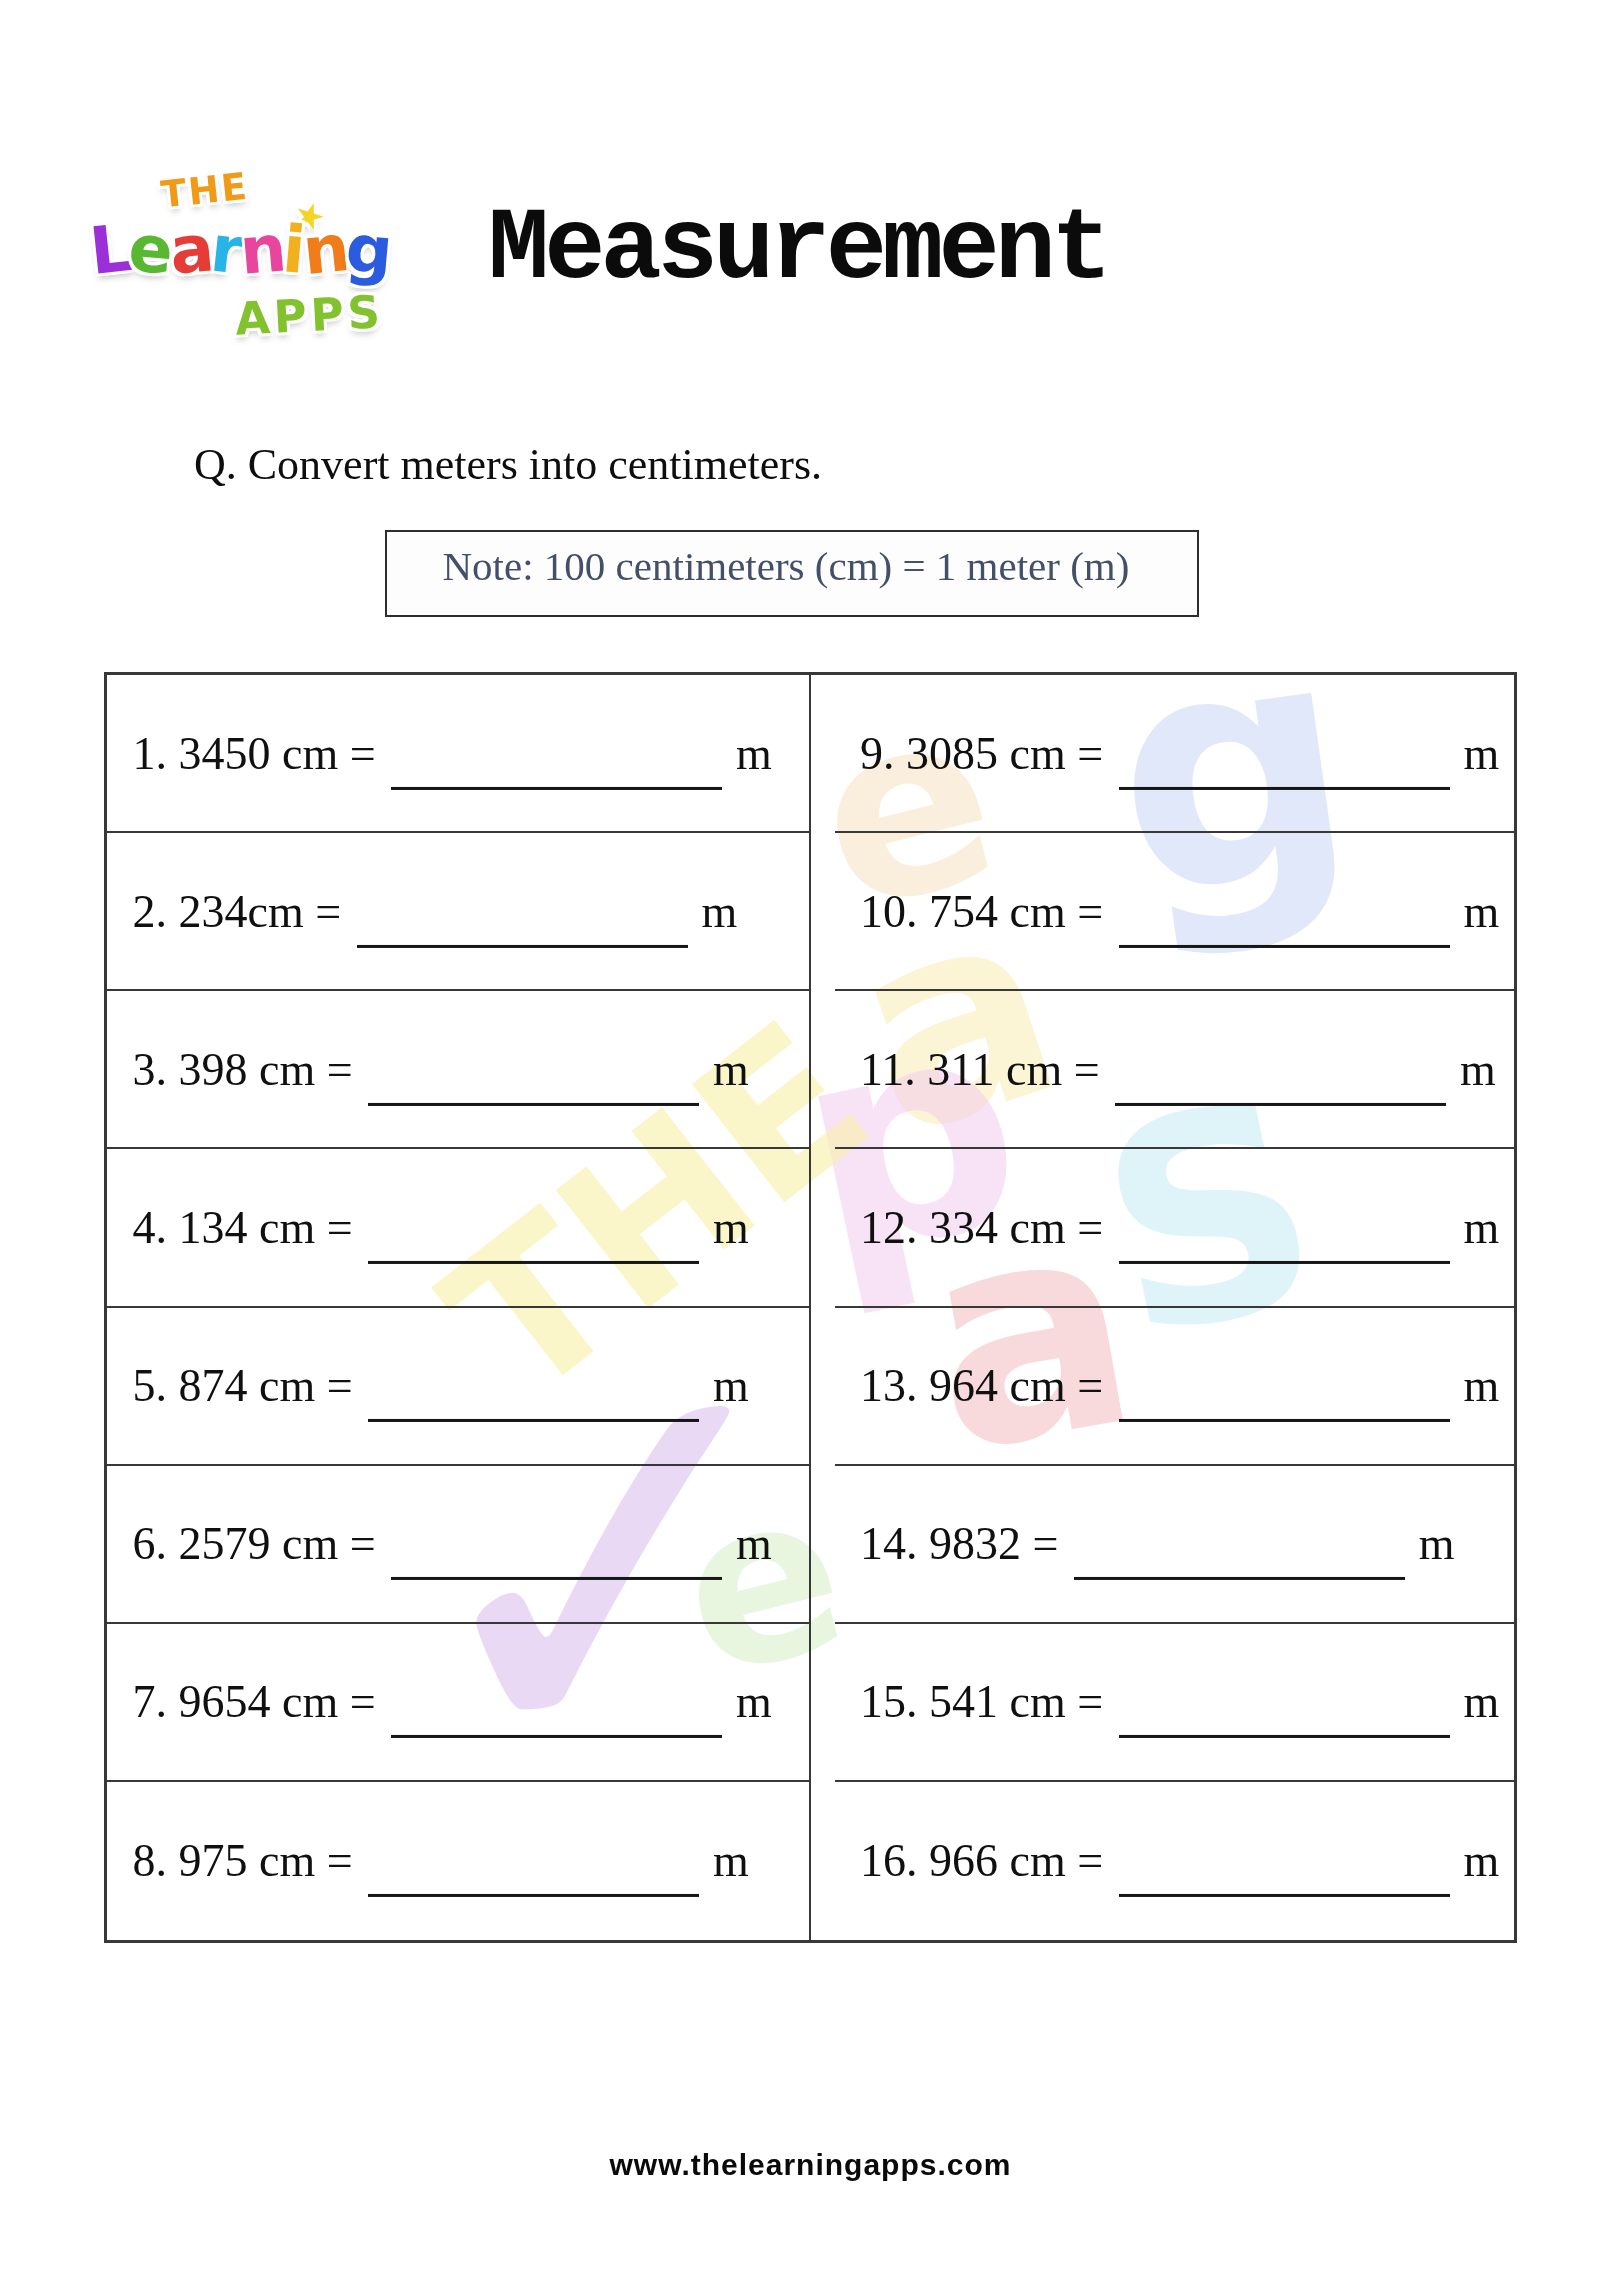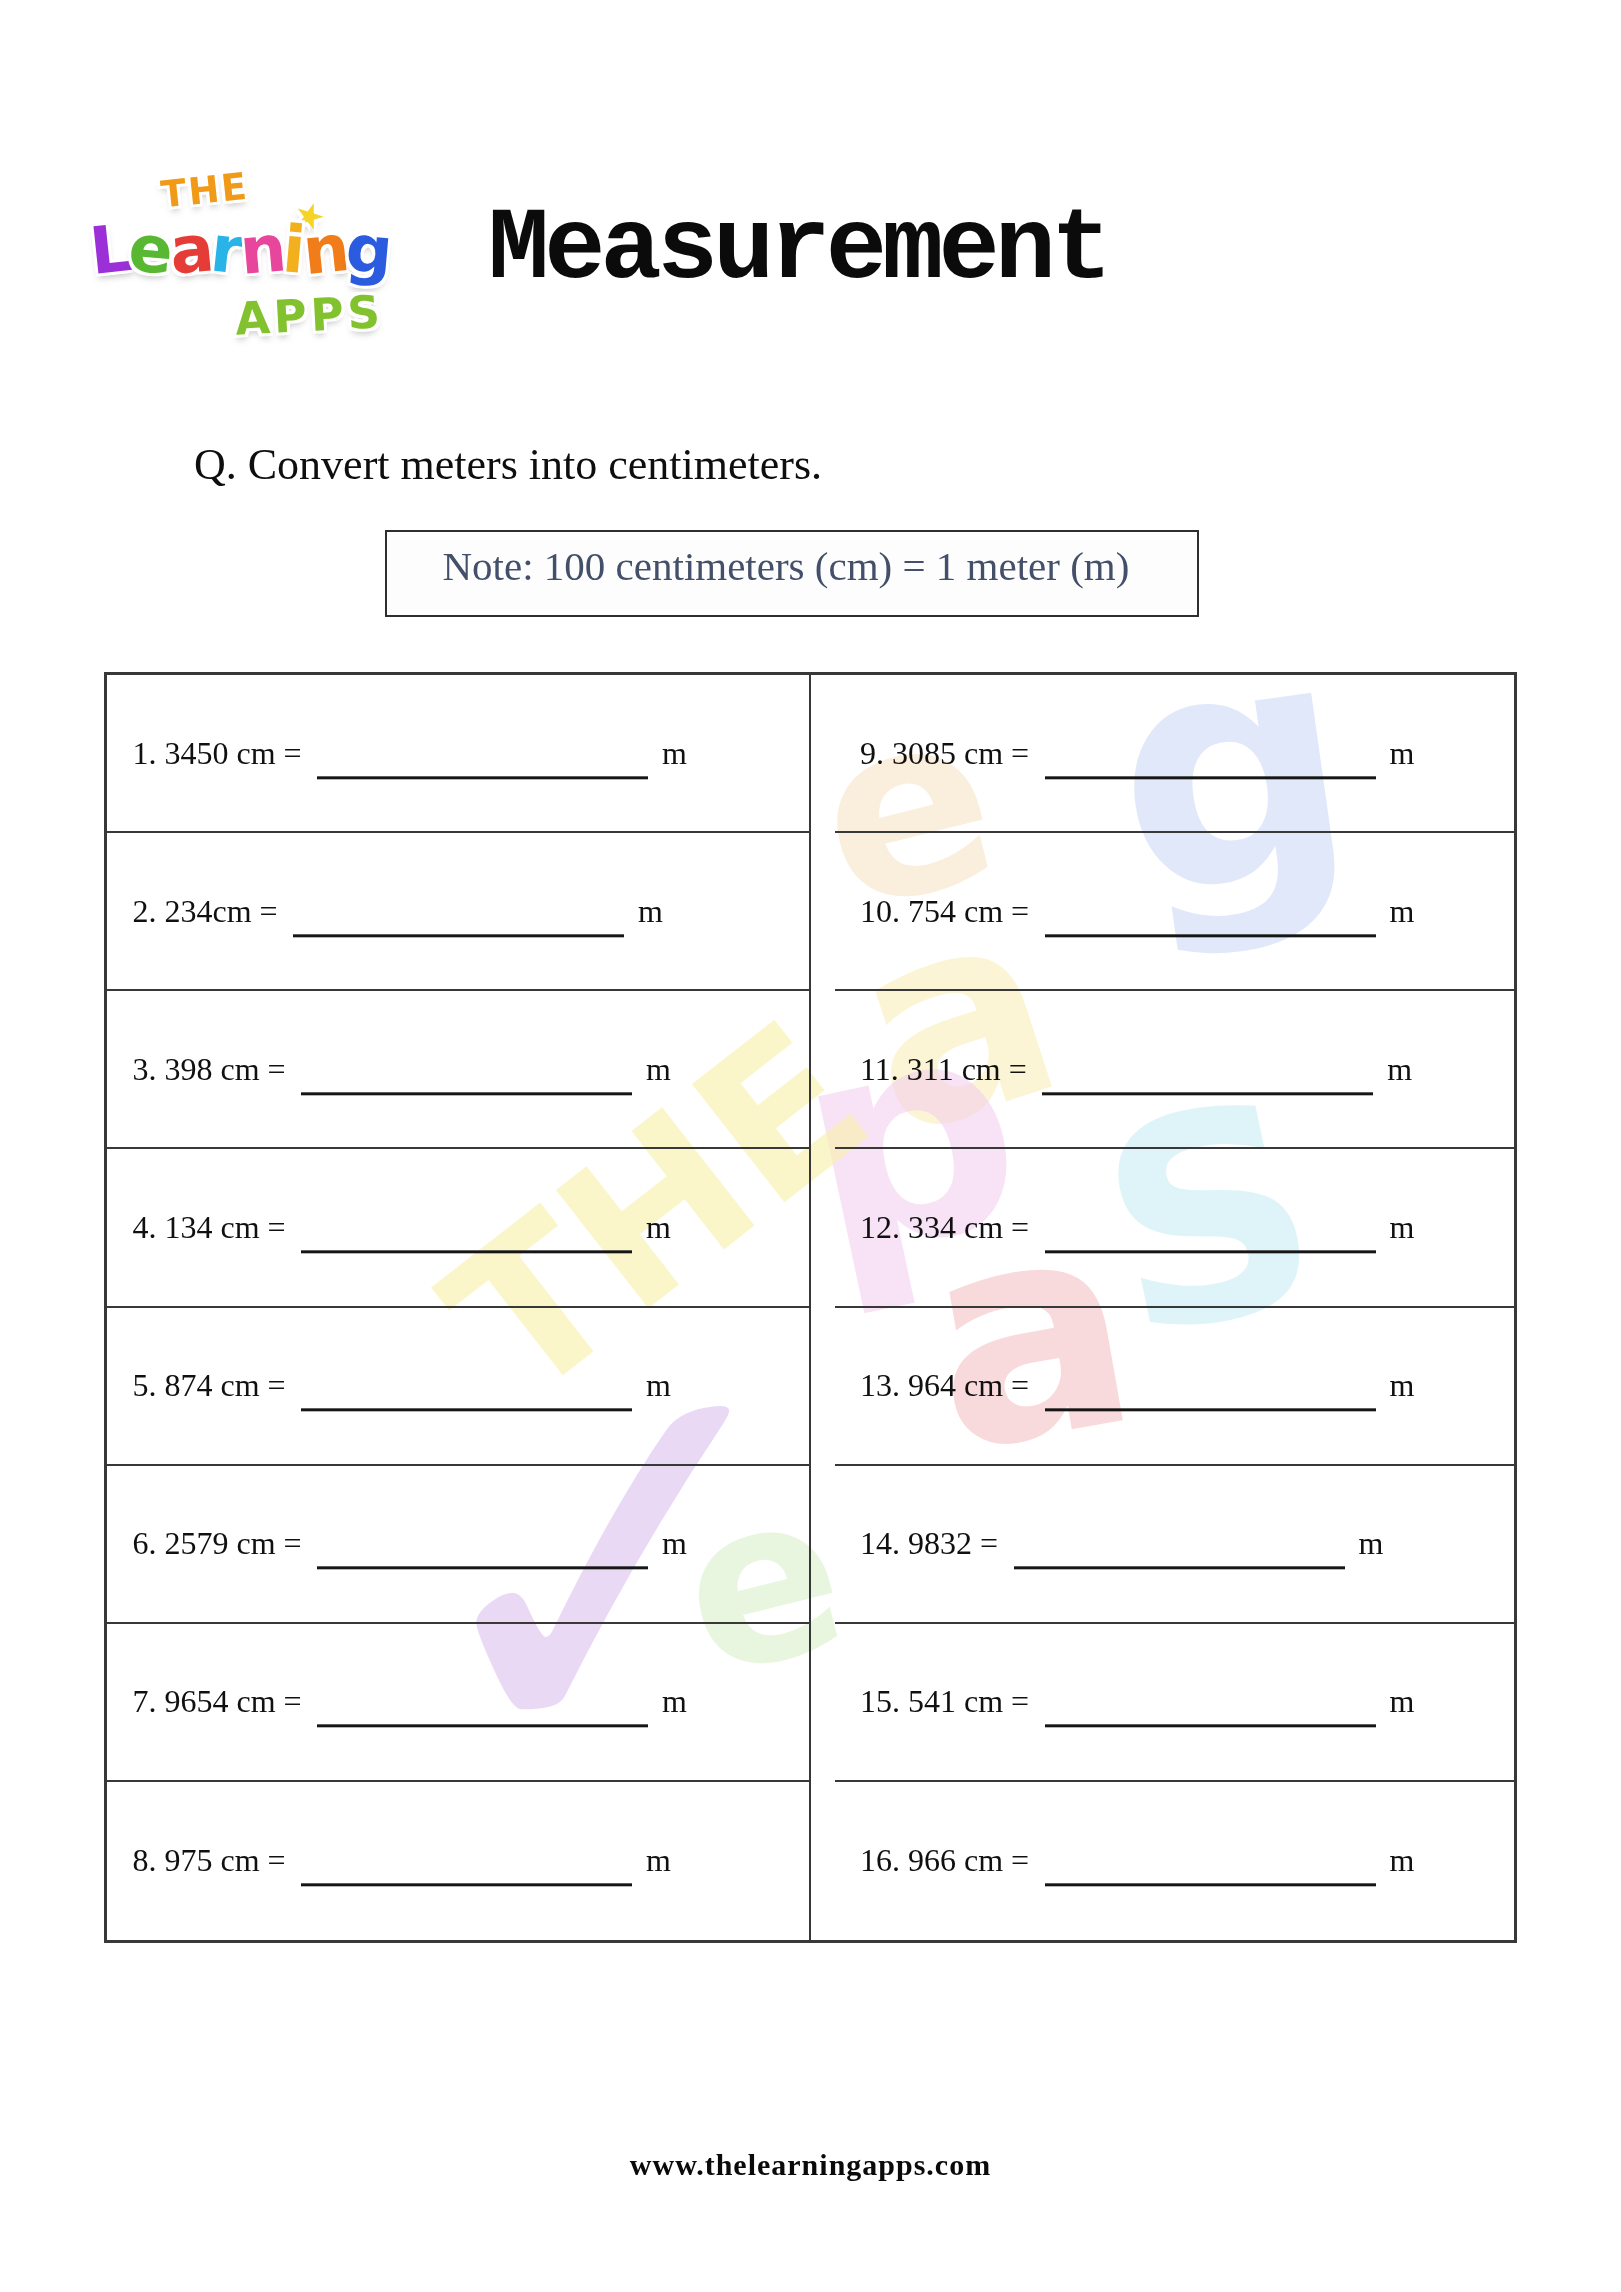--- a/index.html
+++ b/index.html
@@ -46,34 +46,34 @@
 
   
   .table {
     position:absolute; left:104px; top:672px; width:1413px; height:1271px;
     border:3.9px solid #383838; box-sizing:border-box;
     display:grid; grid-template-columns:50% 50%; grid-template-rows:repeat(8, 1fr);
   }
   .cell {
     border-right:2.9px solid #383838; border-bottom:2.9px solid #383838;
     display:flex; align-items:center; padding-left:25.5px; box-sizing:border-box;
-    font-size:32px; color:#101010; white-space:nowrap; background:transparent;
+    font-size:46px; color:#101010; white-space:nowrap; background:transparent;
   }
   .cell:nth-child(2n) { border-right:none;margin-left:24px; }
   .cell:nth-last-child(-n+2) { border-bottom:none; }
   .blank {
     display:inline-block; width:331px; height:1em;
     border-bottom:3.9px solid #161616; margin:0 13.7px 0 15.7px;
     transform:translateY(0.26em);
   }
 
   
   .footer {
     position:absolute; left:0; top:2148px; width:1621px; text-align:center;
-    font-family:Liberation Serif, serif; font-weight:bold; font-size:30px;
+    font-family:Liberation Sans, sans-serif; font-weight:bold; font-size:30px;
     letter-spacing:1px; color:#0a0a0a;
   }
 </style>
 </head>
 <body>
 
 <div class="page">
 
   <div class="watermark">
       <span style="left: 1117px; top: 608px; font-size: 323px; color: rgb(200, 214, 245); opacity: 0.55; transform: rotate(-8deg);">g</span>

